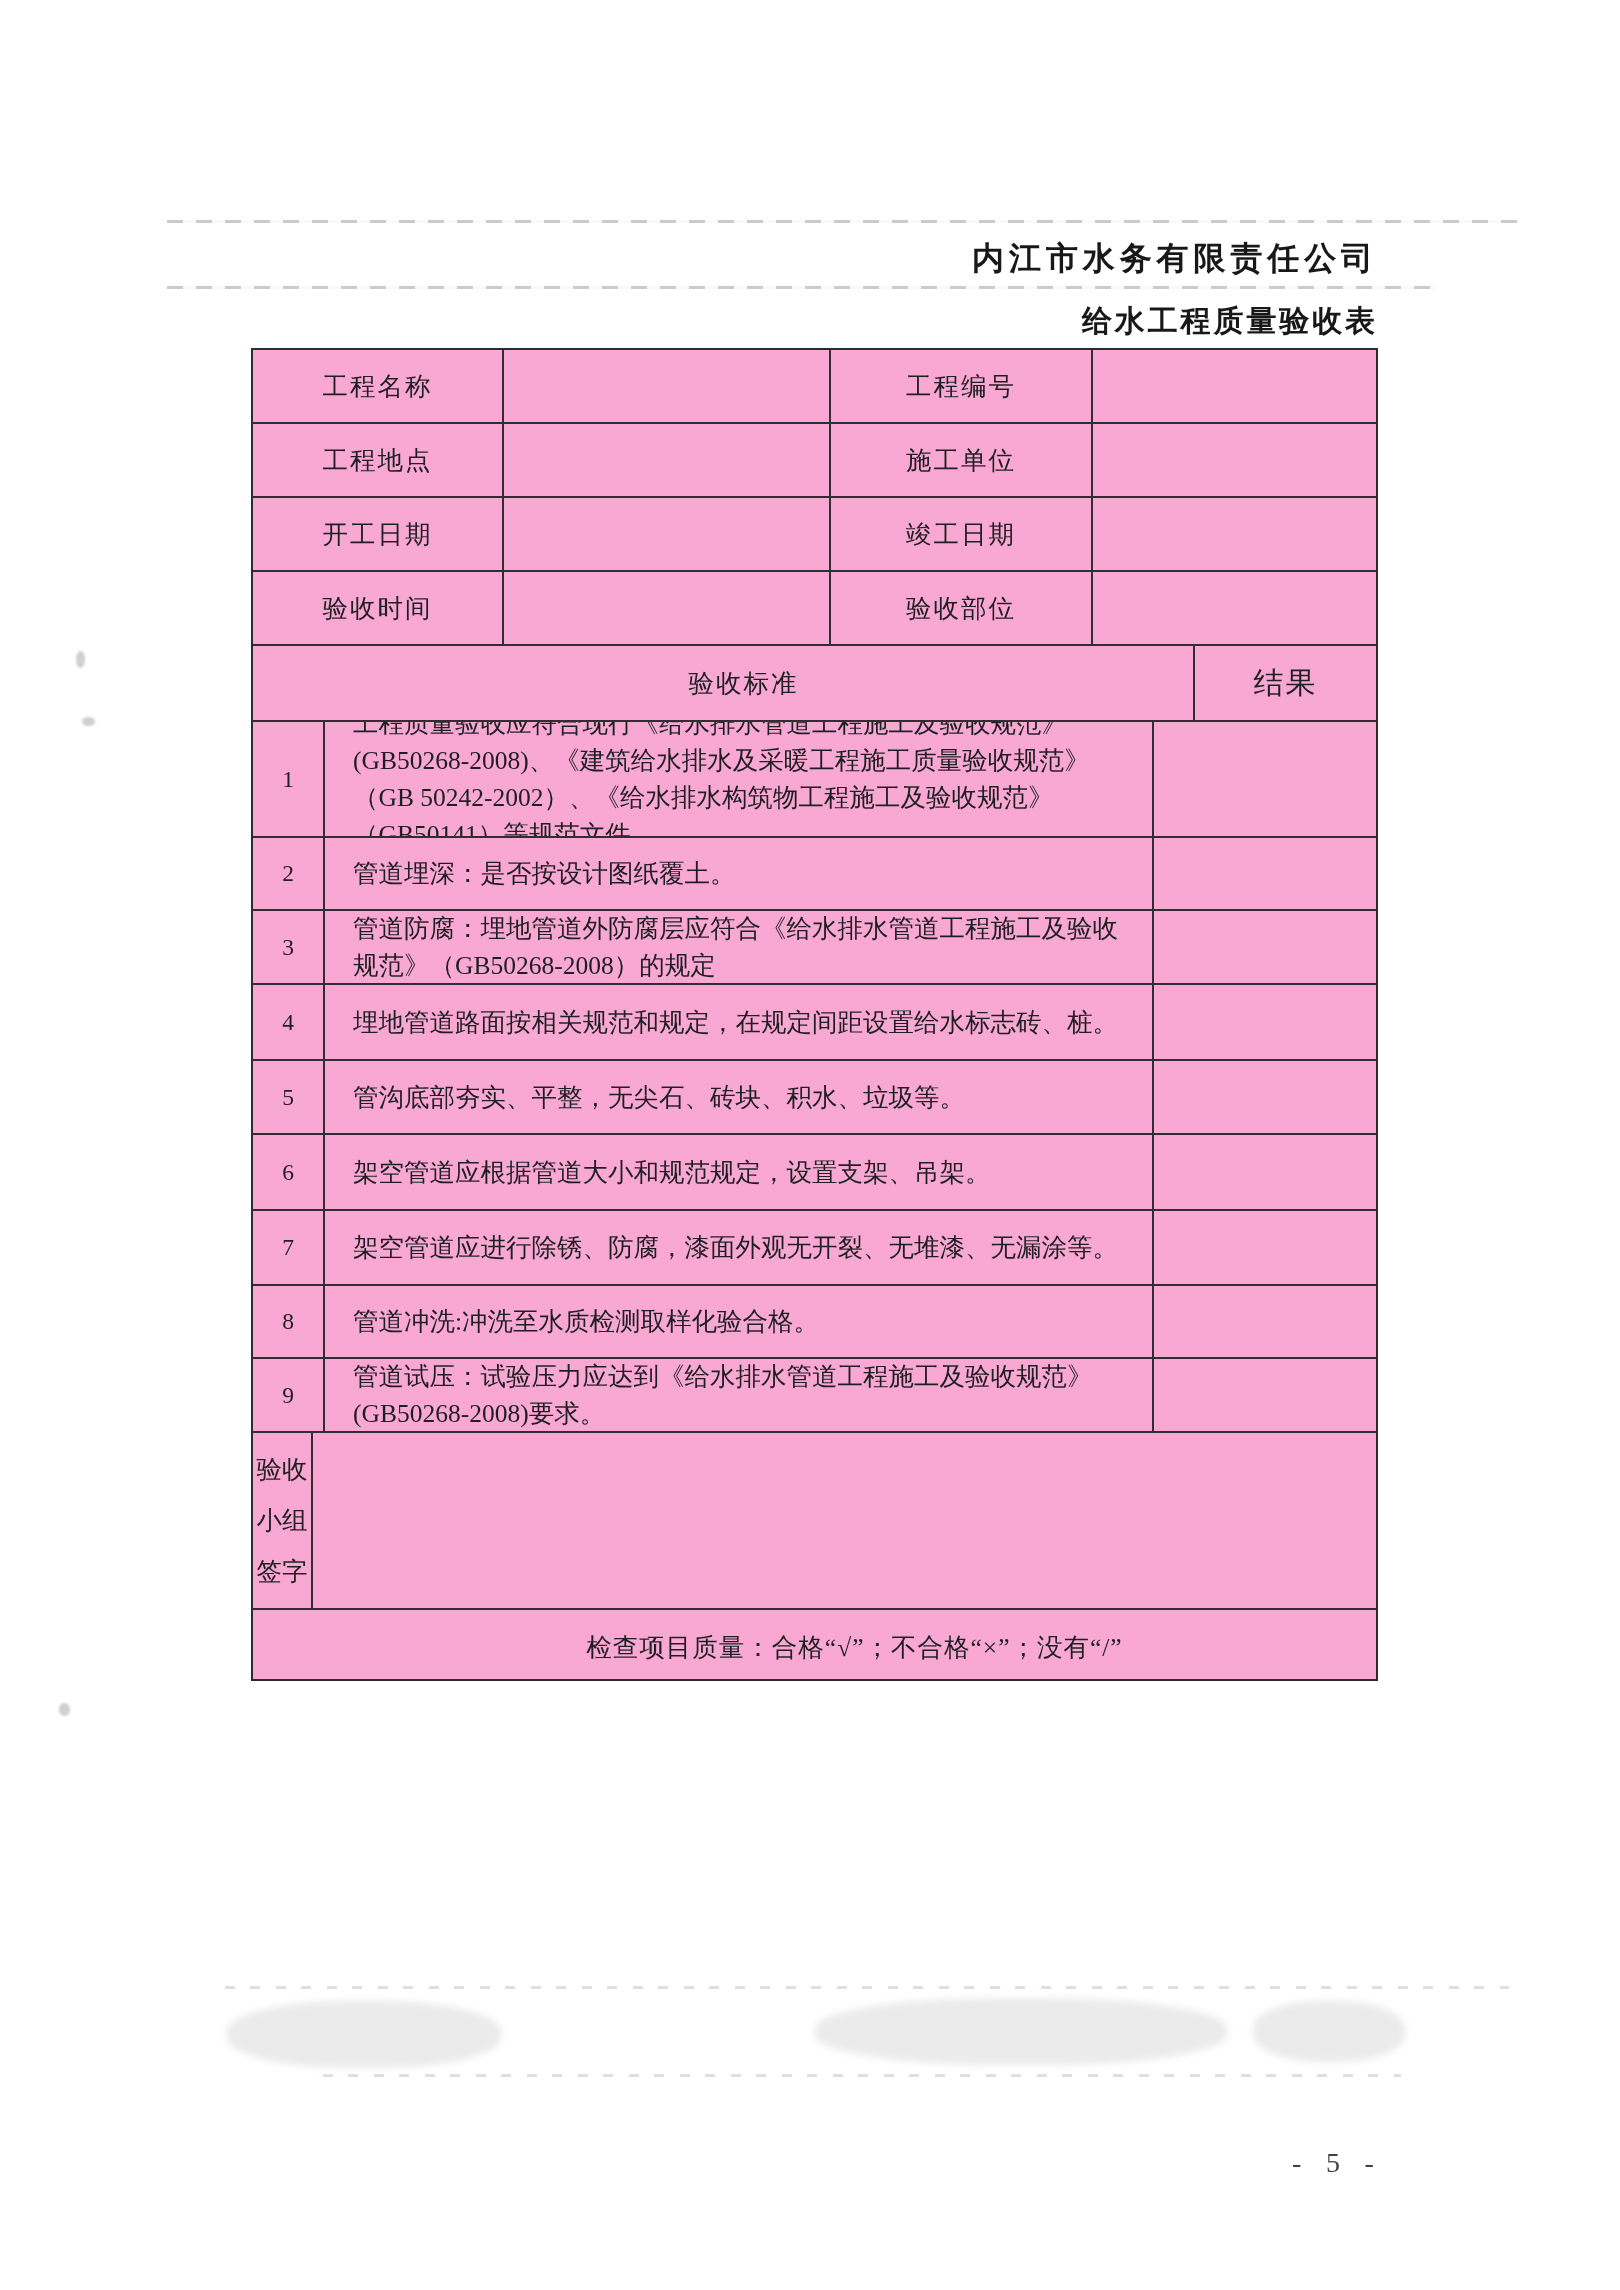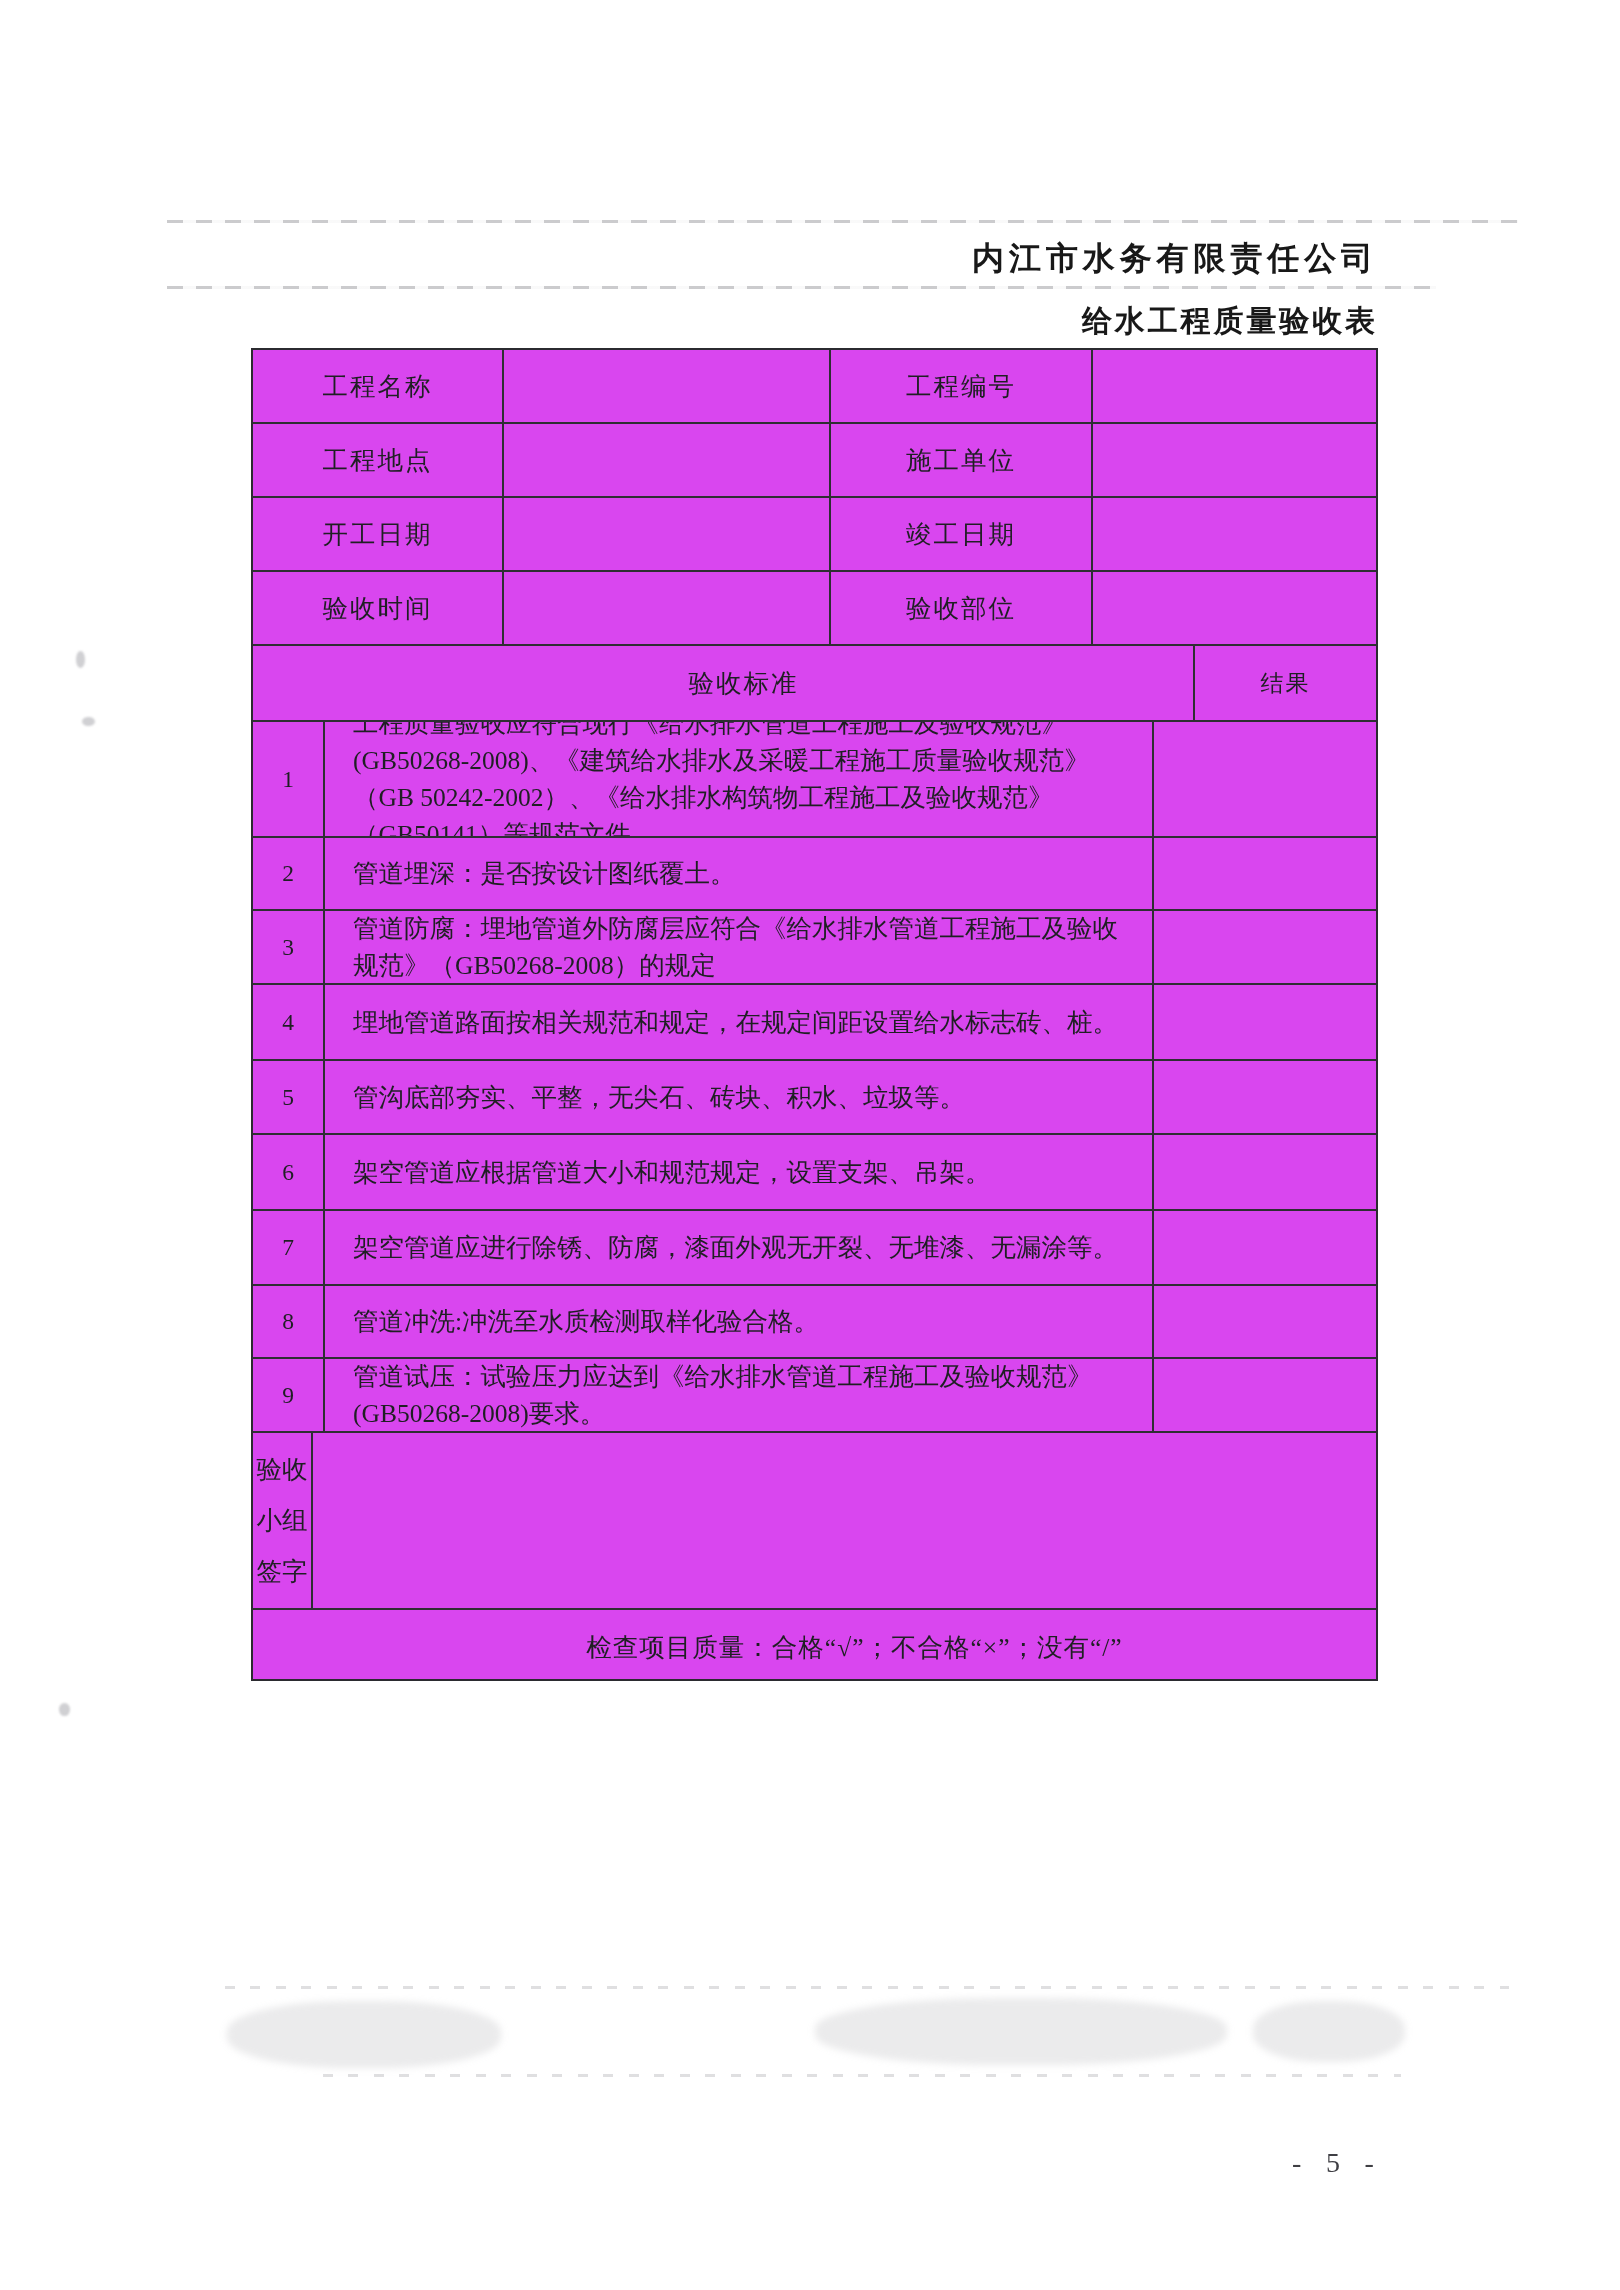--- a/index.html
+++ b/index.html
@@ -21,39 +21,39 @@
     position:absolute; height:2.9px;
     background:repeating-linear-gradient(90deg,
       rgba(140,140,145,0.45) 0px, rgba(140,140,145,0.45) 15.7px,
       rgba(140,140,145,0.05) 15.7px, rgba(140,140,145,0.05) 29px);
     filter:blur(0.6px);
   }
 
   
   .tbl {
     position:absolute; left:251px; top:348px; width:1127px; height:1333px;
-    border:2.9px solid #2b2b30; background:#d946ef;
+    border:2.9px solid #2b2b30; background:#f9a8d4;
   }
   .row { display:flex; width:100%; border-bottom:2px solid #2e2e33; }
   .row:last-child { border-bottom:none; }
   .cell { border-right:2px solid #2e2e33; overflow:hidden; }
   .cell:last-child { border-right:none; }
 
   .info-row { height:74px; }
   .info-label { display:flex; align-items:center; justify-content:center;
                 font-size:25.5px; letter-spacing:2px; }
   .info-value { }
   .c-il1 { width:251px; } .c-iv1 { width:327px; }
   .c-il2 { width:262px; } .c-iv2 { flex:1; }
 
   .crit-header { height:76px; }
   .c-std { width:901px; display:flex; align-items:center; justify-content:center;
            font-size:25.5px; letter-spacing:2px;margin-left:41px; }
   .c-res { flex:1; display:flex; align-items:center; justify-content:center;
-           font-size:23px; letter-spacing:2px;text-align:right; }
+           font-size:30px; letter-spacing:2px;text-align:right; }
 
   .crit-row .c-no  { width:72px; display:flex; align-items:center; justify-content:center;
                      font-size:23.5px; }
   .crit-row .c-txt { width:829px; display:flex; align-items:center;
                      padding:2px 28px; font-size:25.5px; line-height:37px; }
   .crit-row .c-r   { flex:1; }
 
   .h-r1 { height:116px; } .h-r2 { height:73px; } .h-r3 { height:74px; }
   .h-r4 { height:76px; }  .h-r5 { height:74px; } .h-r6 { height:76px; }
   .h-r7 { height:75px; }  .h-r8 { height:73px; } .h-r9 { height:74px; }

